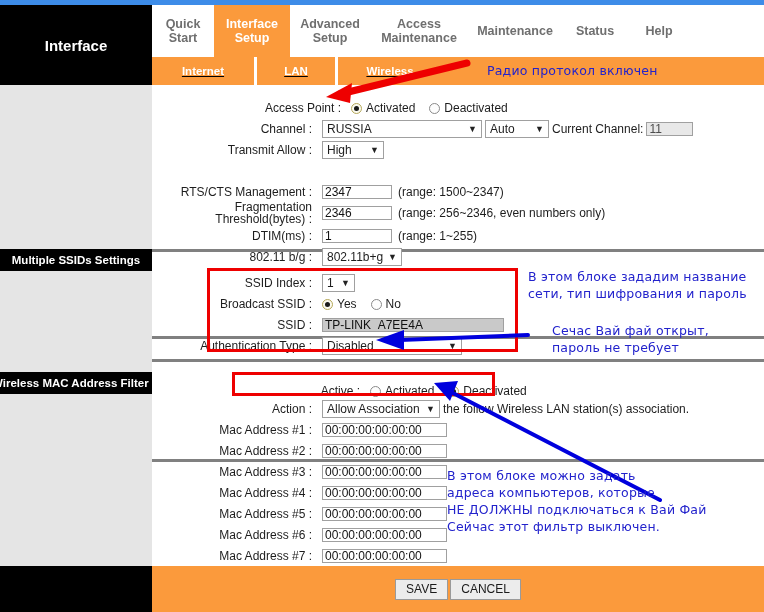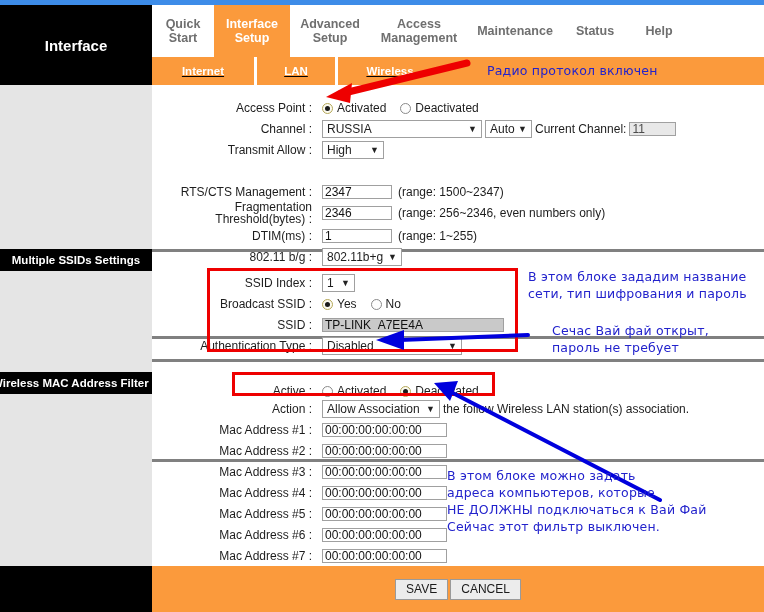--- a/index.html
+++ b/index.html
@@ -276,21 +276,21 @@
 
   <div class="hdr-nav">
     <div class="nav-tabs" id="navTabs">
         <div class="nav-tab" style="width: 62px;">Quick
 Start</div>
         <div class="nav-tab active" style="width: 76px;">Interface
 Setup</div>
         <div class="nav-tab" style="width: 80px;">Advanced
 Setup</div>
         <div class="nav-tab" style="width: 98px;">Access
-Management</div>
+Maintenance</div>
         <div class="nav-tab" style="width: 94px;">Maintenance</div>
         <div class="nav-tab" style="width: 66px;">Status</div>
         <div class="nav-tab" style="width: 62px;">Help</div>
       </div>
   </div>
 
   <div class="subnav">
     <div class="subnav-inner" id="subTabs">
         <div class="subnav-item" style="width: 102px;">Internet</div>
         <div class="subnav-sep"></div>
@@ -309,37 +309,37 @@
   </div>
   <div class="rail-foot"></div>
 
   <div class="content">
 
     <div class="hr" style="top:164px;"></div>
     <div class="hr" style="top:251px;"></div>
     <div class="hr" style="top:274px;"></div>
     <div class="hr" style="top:374px;"></div>
 
-    <div class="row" style="left:0; top:13px; width:612px;">
+    <div class="row" style="left:0; top:13px; width:612px;padding-left:29px;">
       <div class="lbl" style="width:160px;">Access Point :</div>
       <div class="radio-grp" style="margin-left:10px;">
         <span class="radio on"></span>
         <span class="radio-lbl">Activated</span>
         <span class="radio"></span>
         <span class="radio-lbl">Deactivated</span>
       </div>
     </div>
 
     <div class="row" style="left:0; top:34px; width:612px;">
       <div class="lbl" style="width:160px;">Channel :</div>
       <div class="sel" style="margin-left:10px; width:160px;">
         <span>RUSSIA</span>
         <span class="caret">▼</span>
       </div>
-      <div class="sel" style="margin-left:3px; width:47px;">
+      <div class="sel" style="margin-left:3px; width:64px;">
         <span>Auto</span>
         <span class="caret">▼</span>
       </div>
       <div class="fld" style="margin-left:3px;">Current Channel:</div>
       <input class="txt ro" style="margin-left: 3px; width: 47px;" readonly="" value="11">
     </div>
 
     <div class="row" style="left:0; top:55px; width:612px;">
       <div class="lbl" style="width:160px;">Transmit Allow :</div>
       <div class="sel" style="margin-left:10px; width:62px;">
@@ -400,21 +400,21 @@
     </div>
 
     <div class="row" style="left:0; top:251px; width:612px;">
       <div class="lbl" style="width:160px;">Authentication Type :</div>
       <div class="sel" style="margin-left:10px; width:140px;">
         <span>Disabled</span>
         <span class="caret">▼</span>
       </div>
     </div>
 
-    <div class="row" style="left:0; top:296px; width:612px;">
+    <div class="row" style="left:0; top:296px; width:612px;padding-left:48px;">
       <div class="lbl" style="width:160px;">Active :</div>
       <div class="radio-grp" style="margin-left:10px;">
         <span class="radio"></span>
         <span class="radio-lbl">Activated</span>
         <span class="radio on"></span>
         <span class="radio-lbl">Deactivated</span>
       </div>
     </div>
 
     <div class="row" style="left:0; top:314px; width:612px;">

